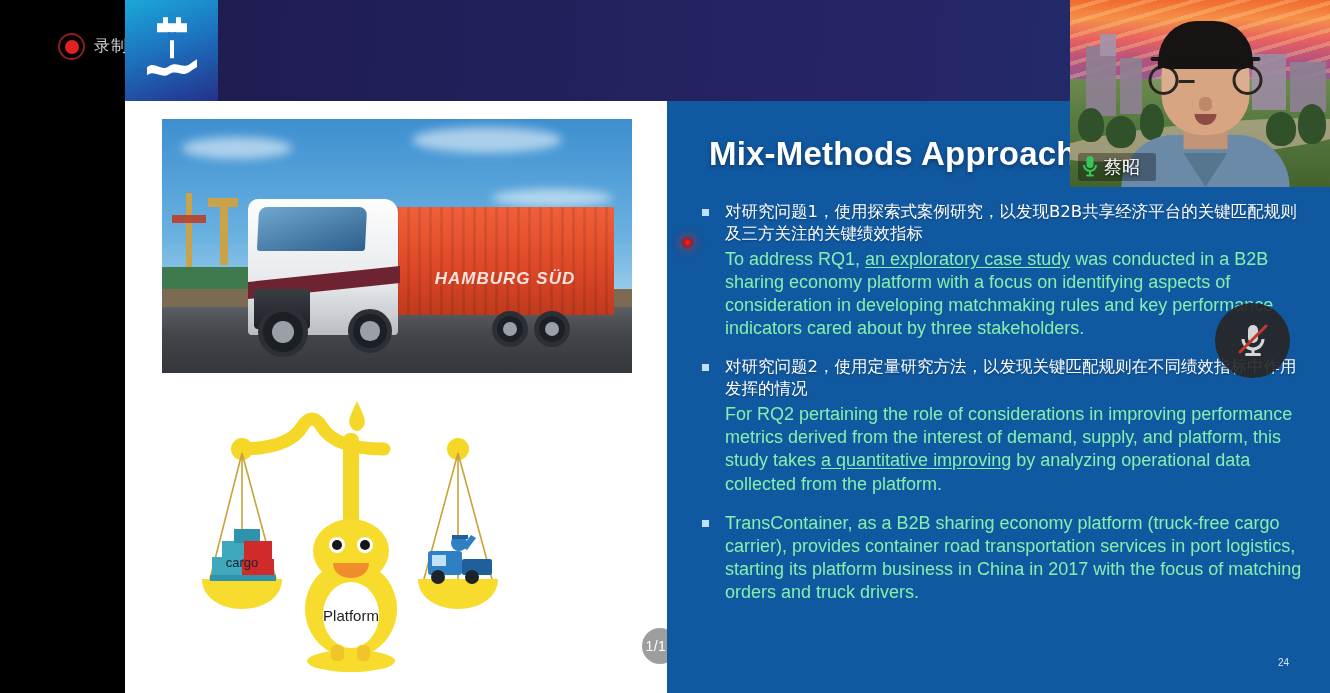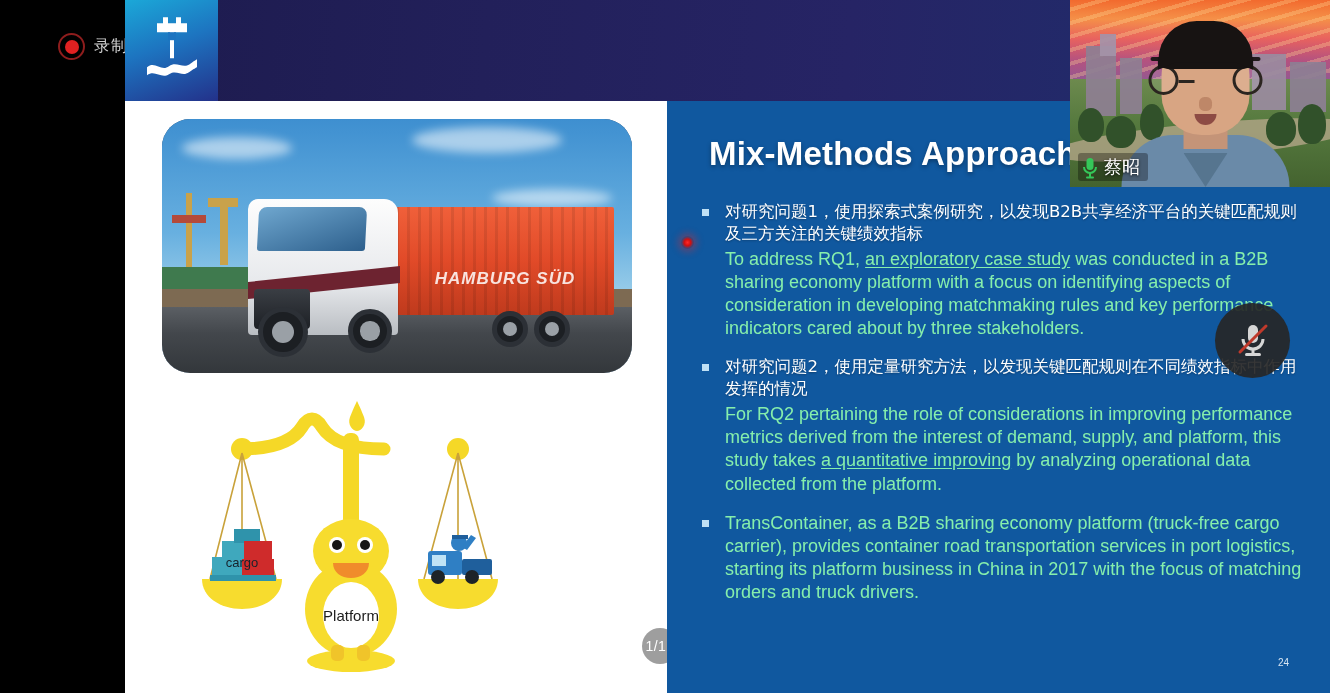--- a/index.html
+++ b/index.html
@@ -55,21 +55,21 @@
   }
   .slide-left { position:absolute; left:0; top:0; width:542px; height:592px; background:#fff; }
   .slide-right {
     position:absolute; left:542px; top:0; width:663px; height:592px;
     background:#10589f;
   }
 
   
   .truck-photo {
     position:absolute; left:37px; top:18px; width:470px; height:254px;
-    overflow:hidden; background:#2a4a6b;border-radius:28px;
+    overflow:hidden; background:#2a4a6b;
   }
   .sky { position:absolute; inset:0; background:linear-gradient(180deg,#3e8fd0 0%,#68b0e0 45%,#9fd0ea 72%,#cfe2ee 100%); }
   .cloud { position:absolute; background:rgba(255,255,255,.55); border-radius:50%; filter:blur(5px); }
   .ground { position:absolute; left:0; bottom:0; width:100%; height:66px;
             background:linear-gradient(180deg,#5b5f64 0%,#43474c 40%,#33373b 100%); }
   .quay { position:absolute; left:0; bottom:62px; width:100%; height:22px; background:#7d6a52; }
   .crane { position:absolute; background:#c9a24a; }
   .cab {
     position:absolute; left:86px; bottom:38px; width:150px; height:136px;
     background:linear-gradient(180deg,#fdfdfd 0%,#e7e9ec 62%,#b9bdc2 100%);
@@ -186,22 +186,22 @@
   .wc-glass { position:absolute; bottom:92px; width:30px; height:30px;
     border:3px solid #2b2520; border-radius:50%; background:rgba(255,255,255,.1); }
   .wc-brow { position:absolute; bottom:126px; width:24px; height:4px; background:#20191a; border-radius:2px; }
   .wc-mouth { position:absolute; left:50%; bottom:62px; transform:translateX(-50%);
     width:22px; height:11px; background:#8d4b44; border-radius:0 0 11px 11px; }
   .wc-nose { position:absolute; left:50%; bottom:76px; transform:translateX(-50%);
     width:13px; height:14px; background:rgba(160,100,70,.45); border-radius:40%; }
 
   .wc-name {
     position:absolute; left:8px; bottom:6px;
-    display:flex; align-items:flex-end; gap:6px;
-    padding:2px 8px 2px 4px; border-radius:3px;
+    display:flex; align-items:flex-start; gap:6px;
+    padding:2px 16px 2px 4px; border-radius:3px;
     background:rgba(0,0,0,.32);
   }
   .wc-name span {
     color:#ffffff; font-size:18px; font-family:"DejaVu Sans",sans-serif;
     text-shadow:0 1px 3px rgba(0,0,0,.8);
   }
 
   
   .mute-btn {
     position:absolute; right:40px; top:303px;

